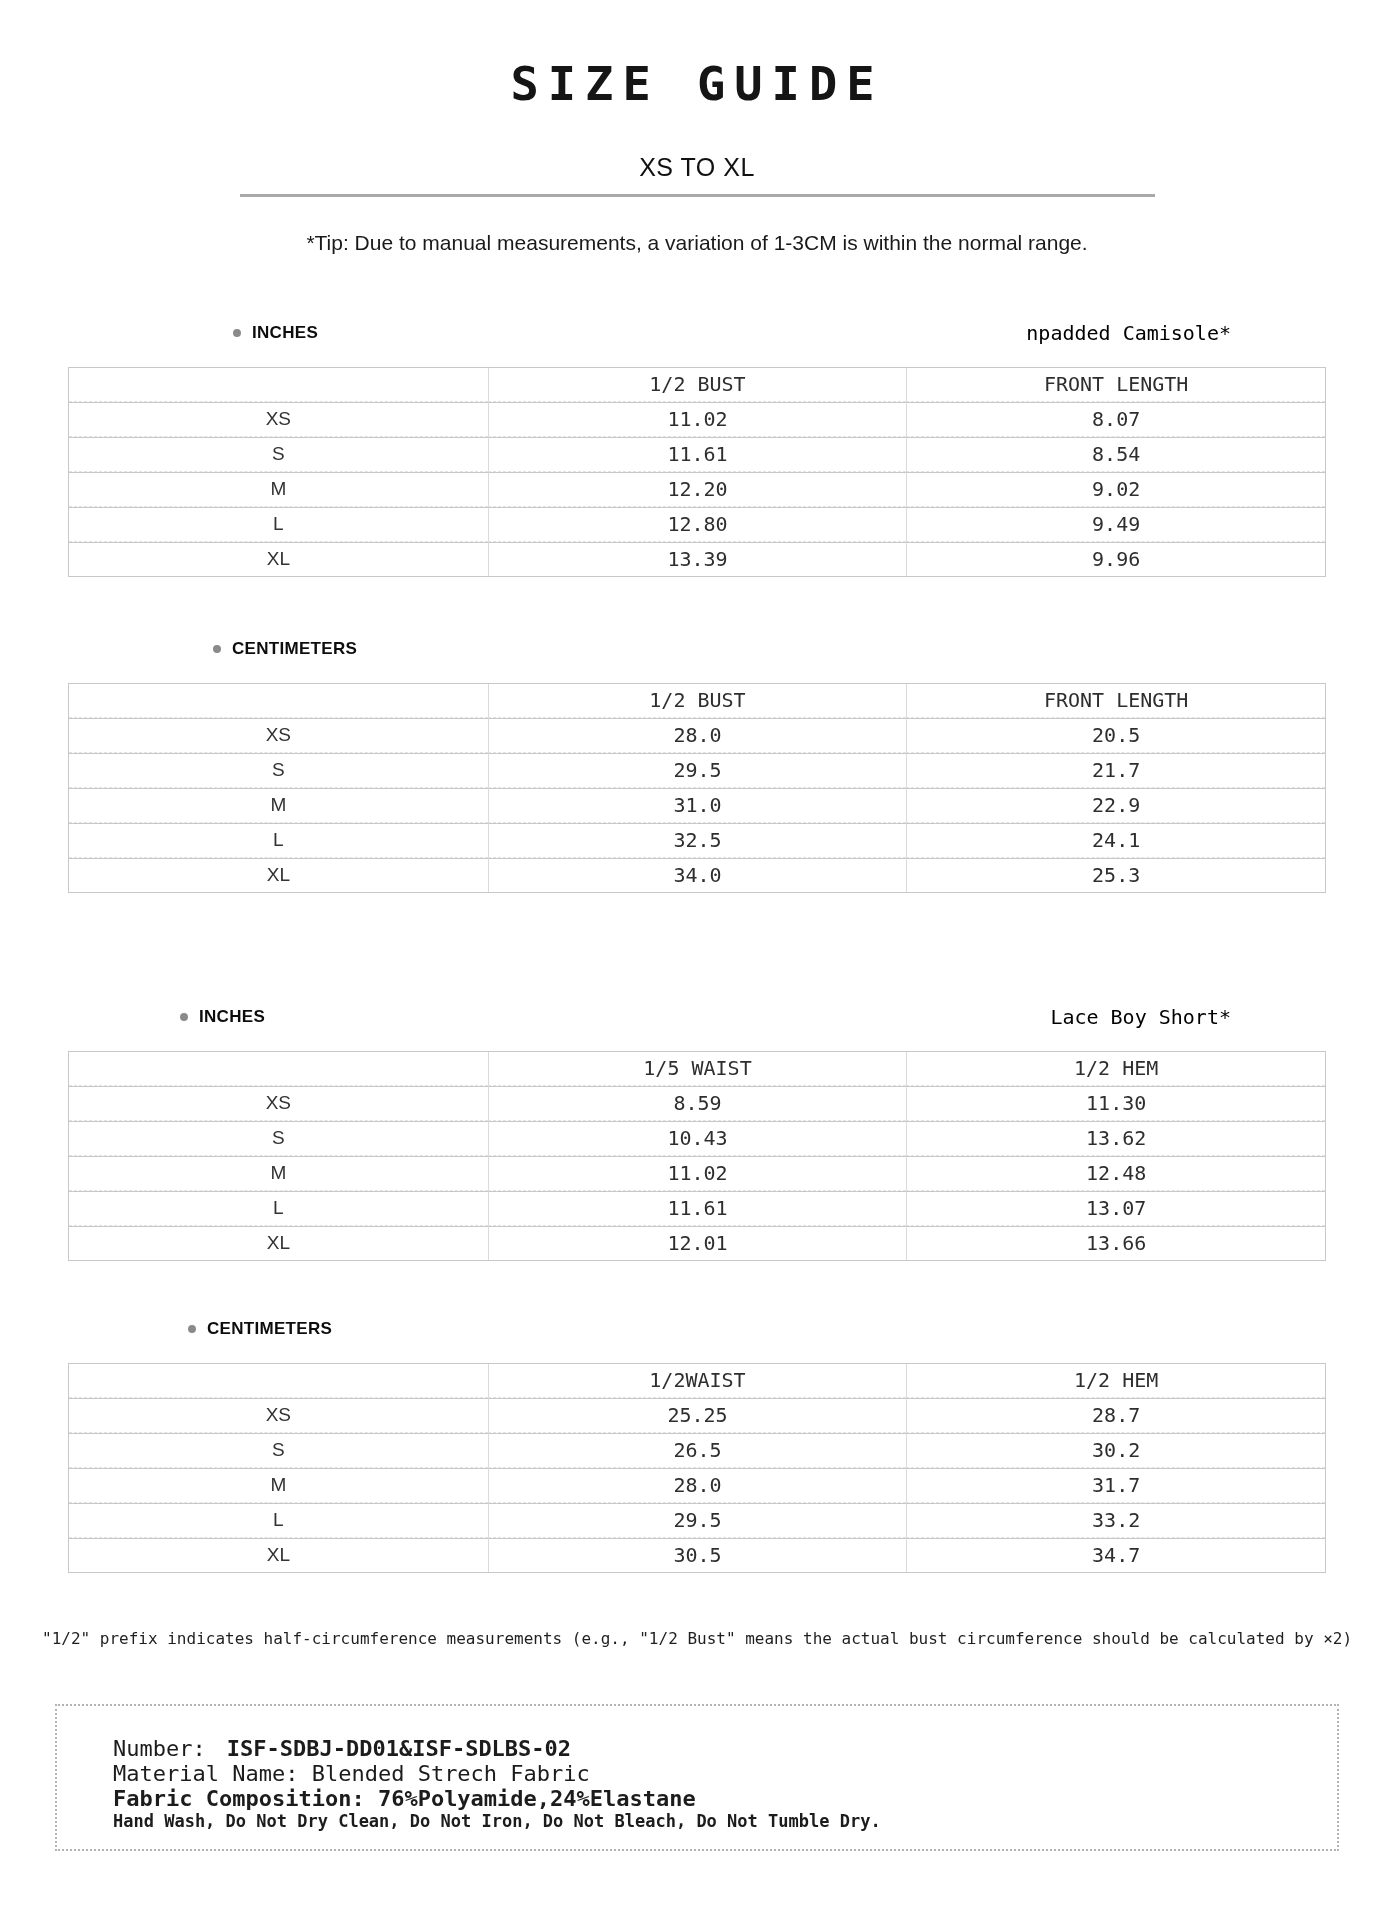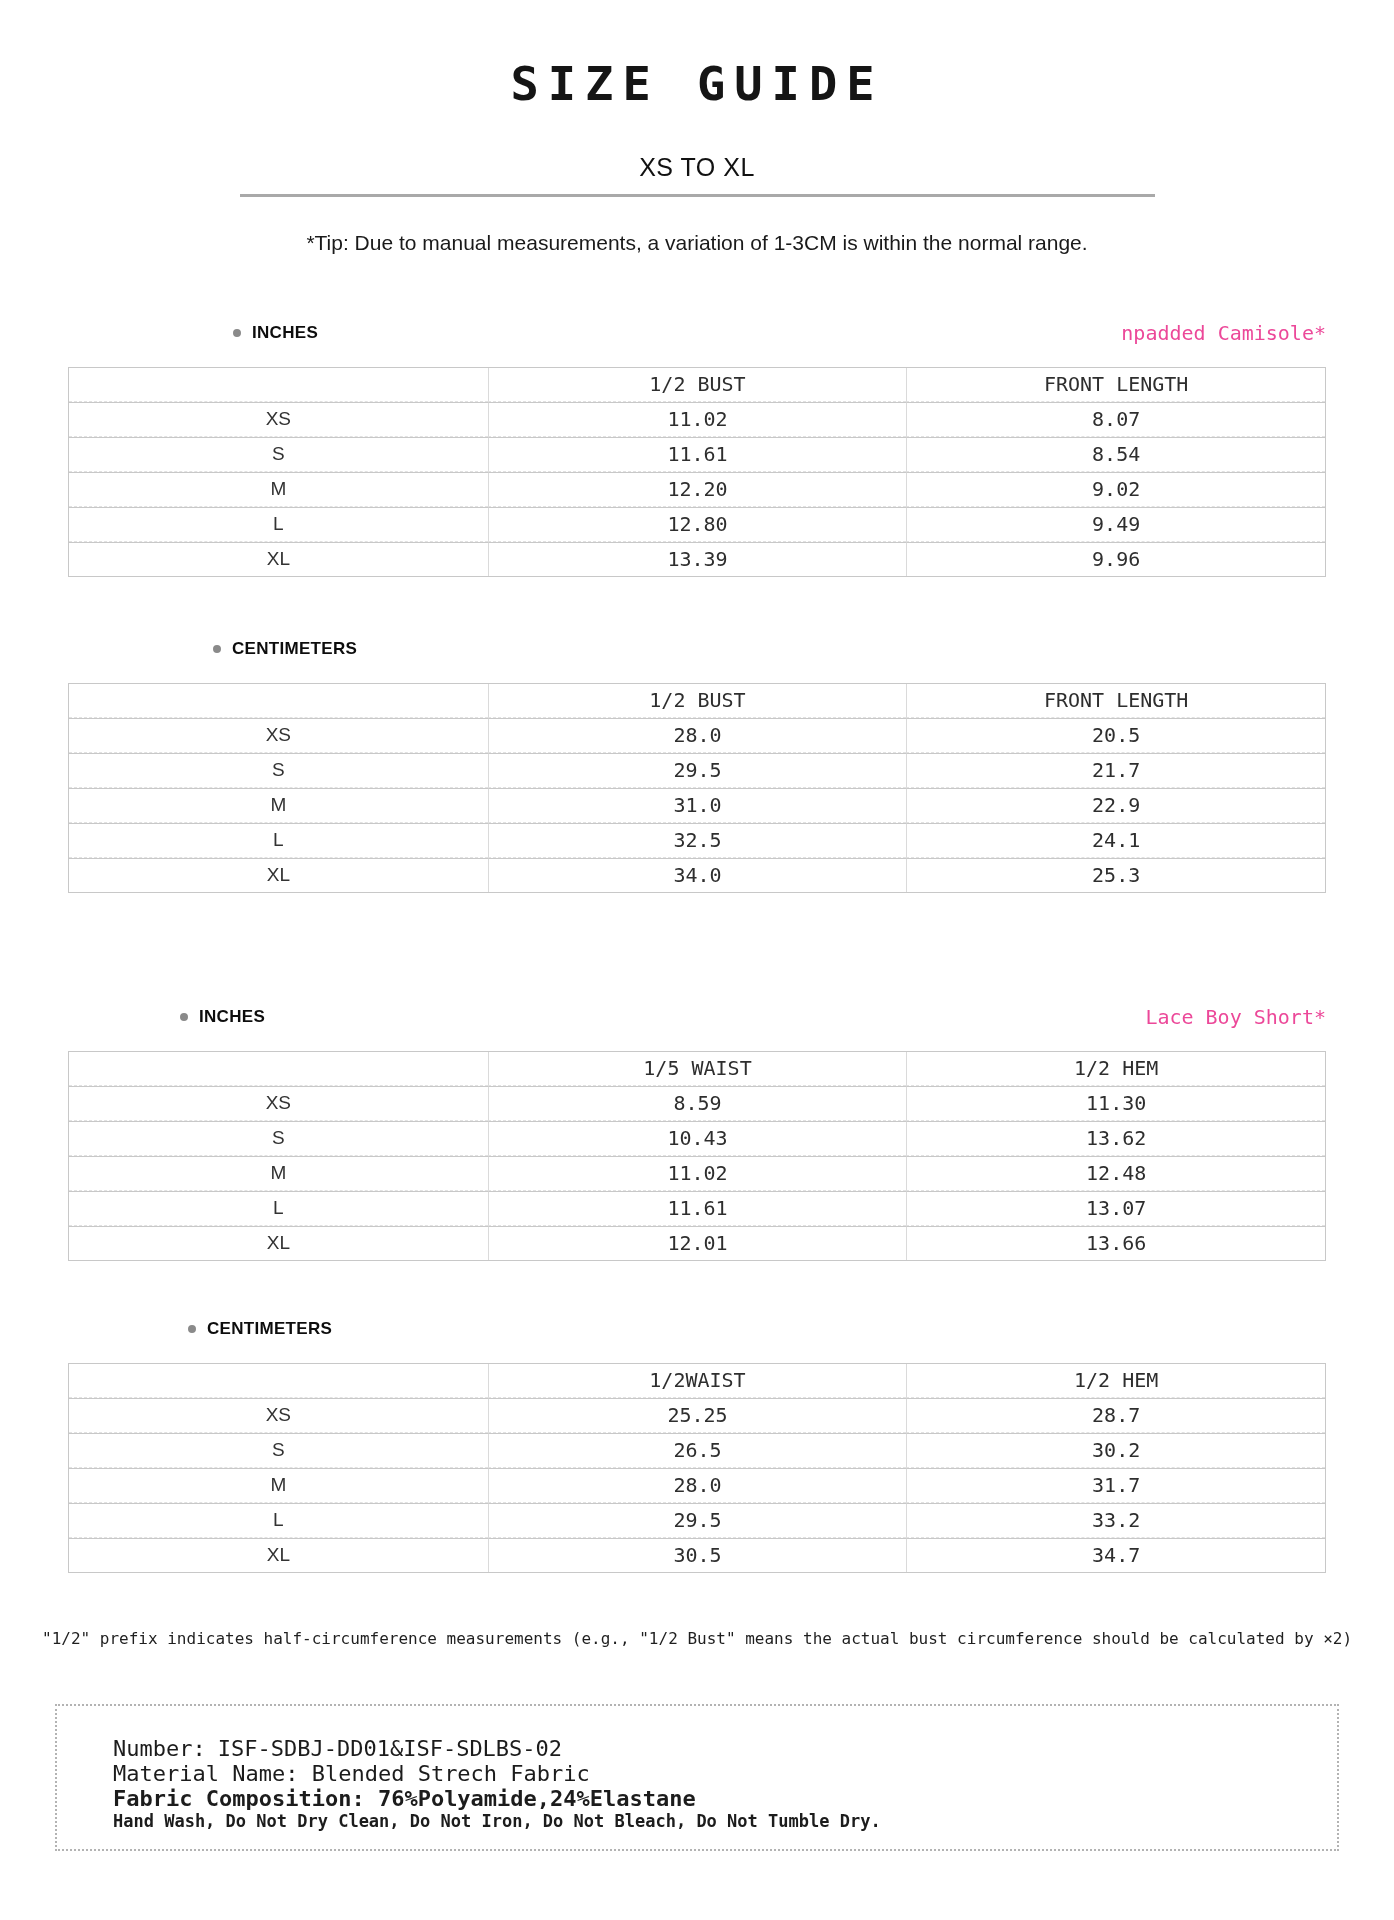--- a/index.html
+++ b/index.html
@@ -40,21 +40,21 @@
     width: 7px; height: 7px; border: 4px solid #8a8a8a;
     border-radius: 50%; background: #fff; display: inline-block; flex: none;
   }
   .ml-in1 { margin-left: 165px; }
   .ml-cm1 { margin-left: 145px; margin-top: 62px; }
   .ml-in2 { margin-left: 112px; }
   .ml-cm2 { margin-left: 120px; margin-top: 58px; }
 
   .product-title {
     font-family: "DejaVu Sans Mono", monospace;
-    font-size: 20px; color: #ec4899; 
+    font-size: 20px; color: #000000; margin-right: 95px;
   }
 
   table.size {
     width: 100%; margin-top: 22px;
     border-collapse: separate; border-spacing: 0;
     border: 1px solid #c8c8c8;
     font-family: "DejaVu Sans Mono", monospace;
     font-size: 20px; color: #2e2e2e;
   }
   table.size th, table.size td {
@@ -78,21 +78,21 @@
   }
 
   .info-box {
     width: 1284px; margin: 56px auto 0;
     border: 2px dotted #b3b3b3;
     padding: 30px 20px 18px 56px;
     font-family: "DejaVu Sans Mono", monospace; color: #1c1c1c;
   }
   .info-box p { margin: 0; }
   .line-number { font-size: 22px; }
-  .line-number .val { margin-left: 12px; }
+  .line-number .val { margin-left: 21px; font-weight: bold; }
   .line-material { font-size: 22px; margin-top: 18px; }
   .line-fabric { font-size: 22px; margin-top: 32px; font-weight: bold; }
   .line-care { font-size: 17px; font-weight: bold; margin-top: 26px; }
 </style>
 </head>
 <body>
 
 <div class="page">
 
   <h1 class="title">SIZE GUIDE</h1>

